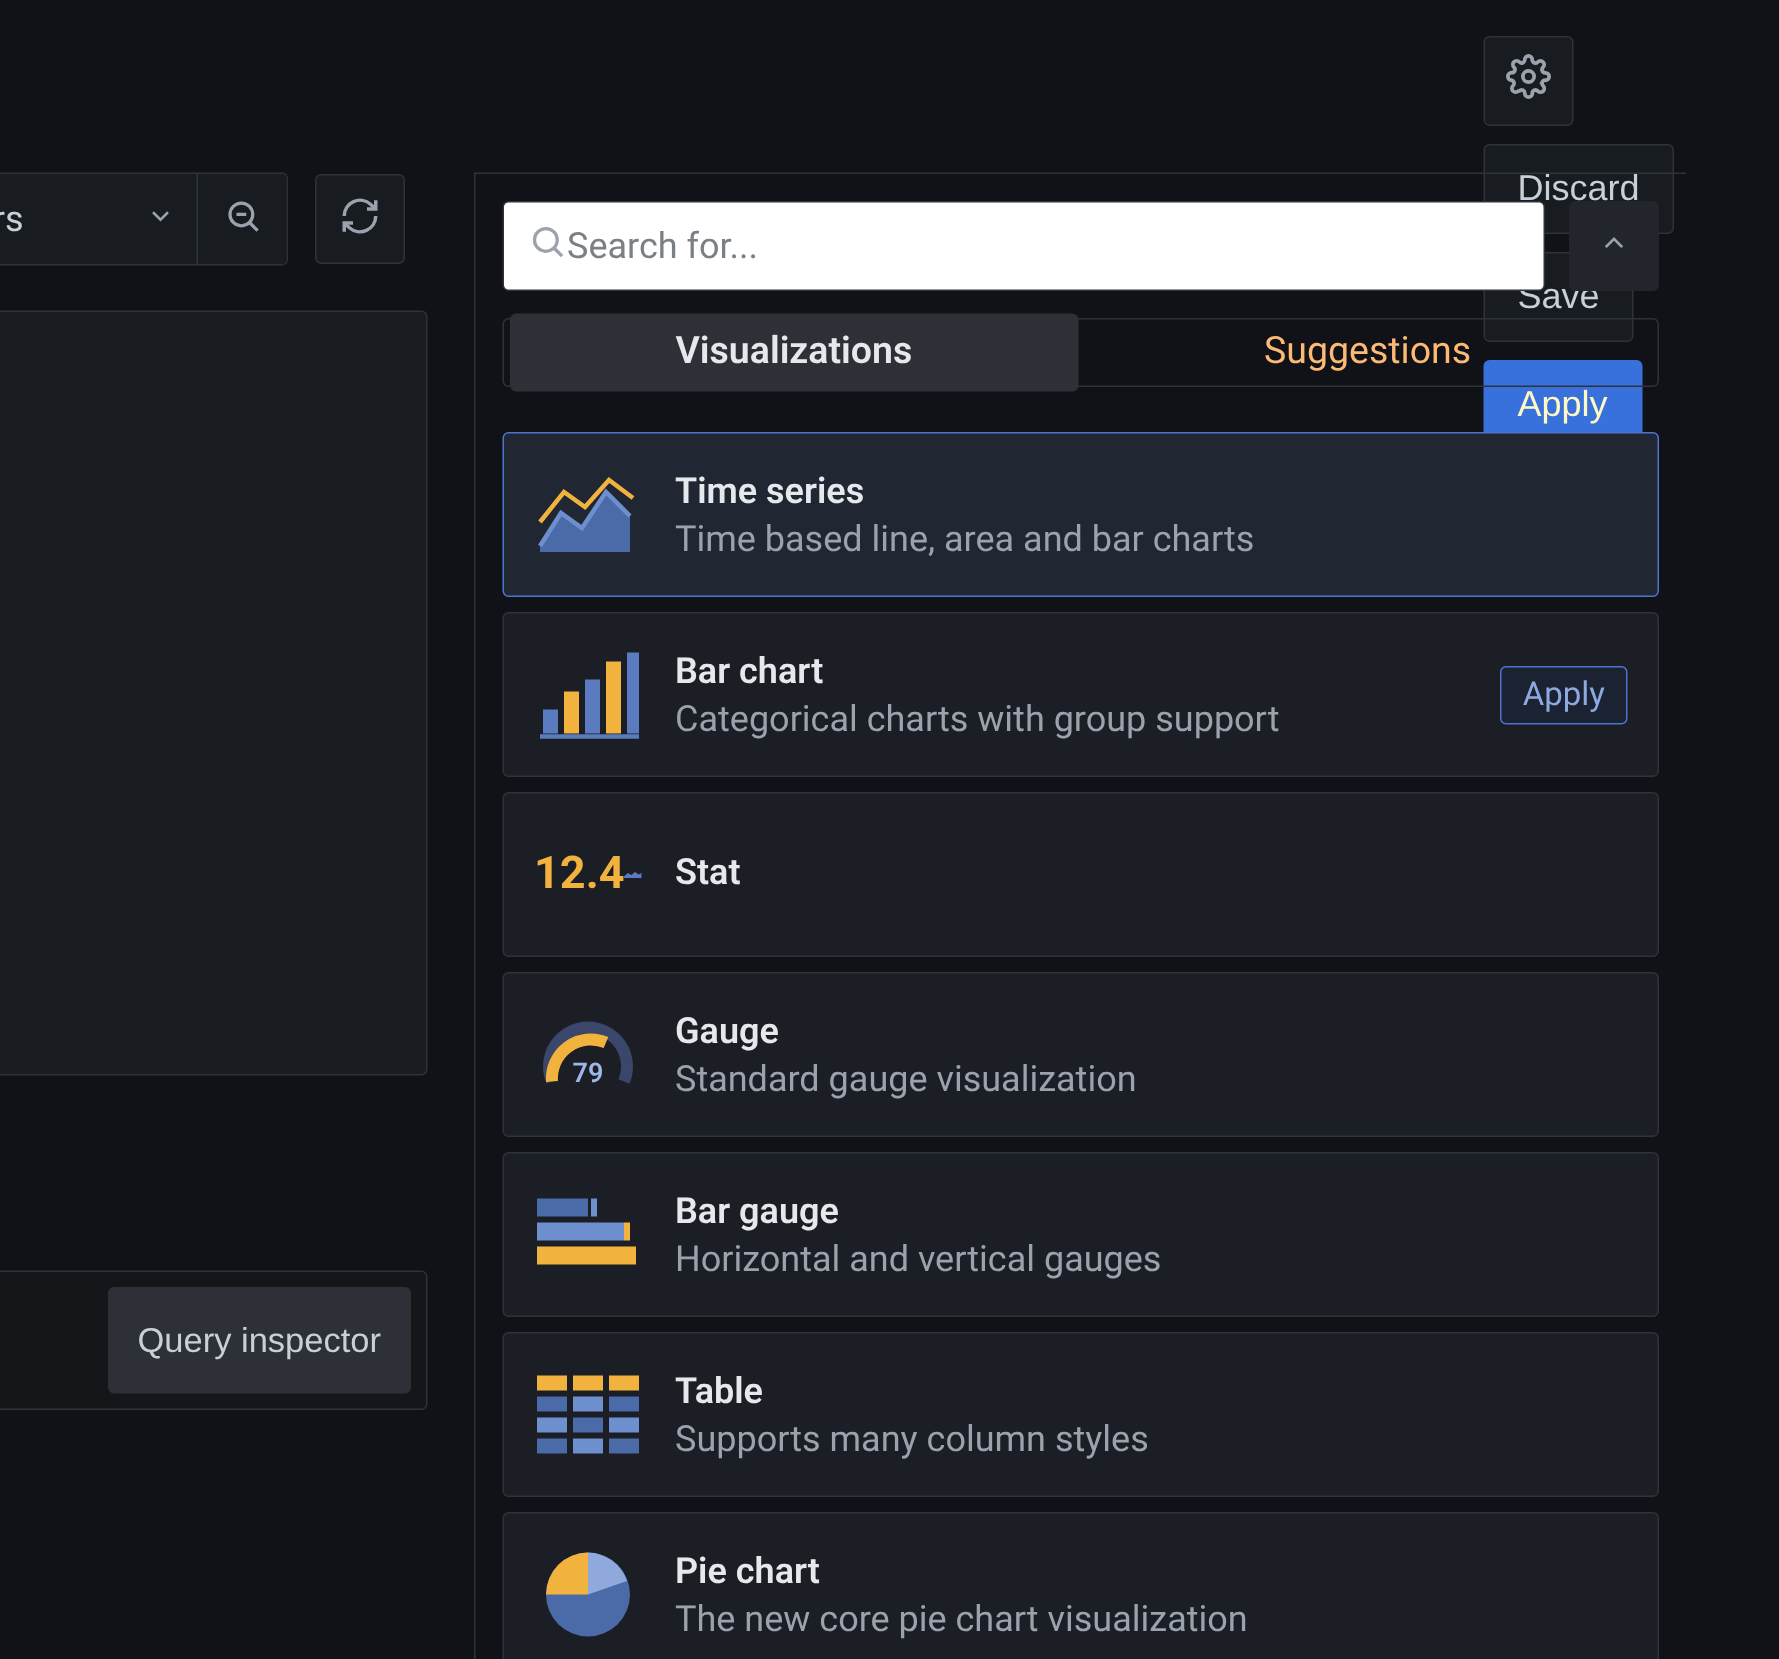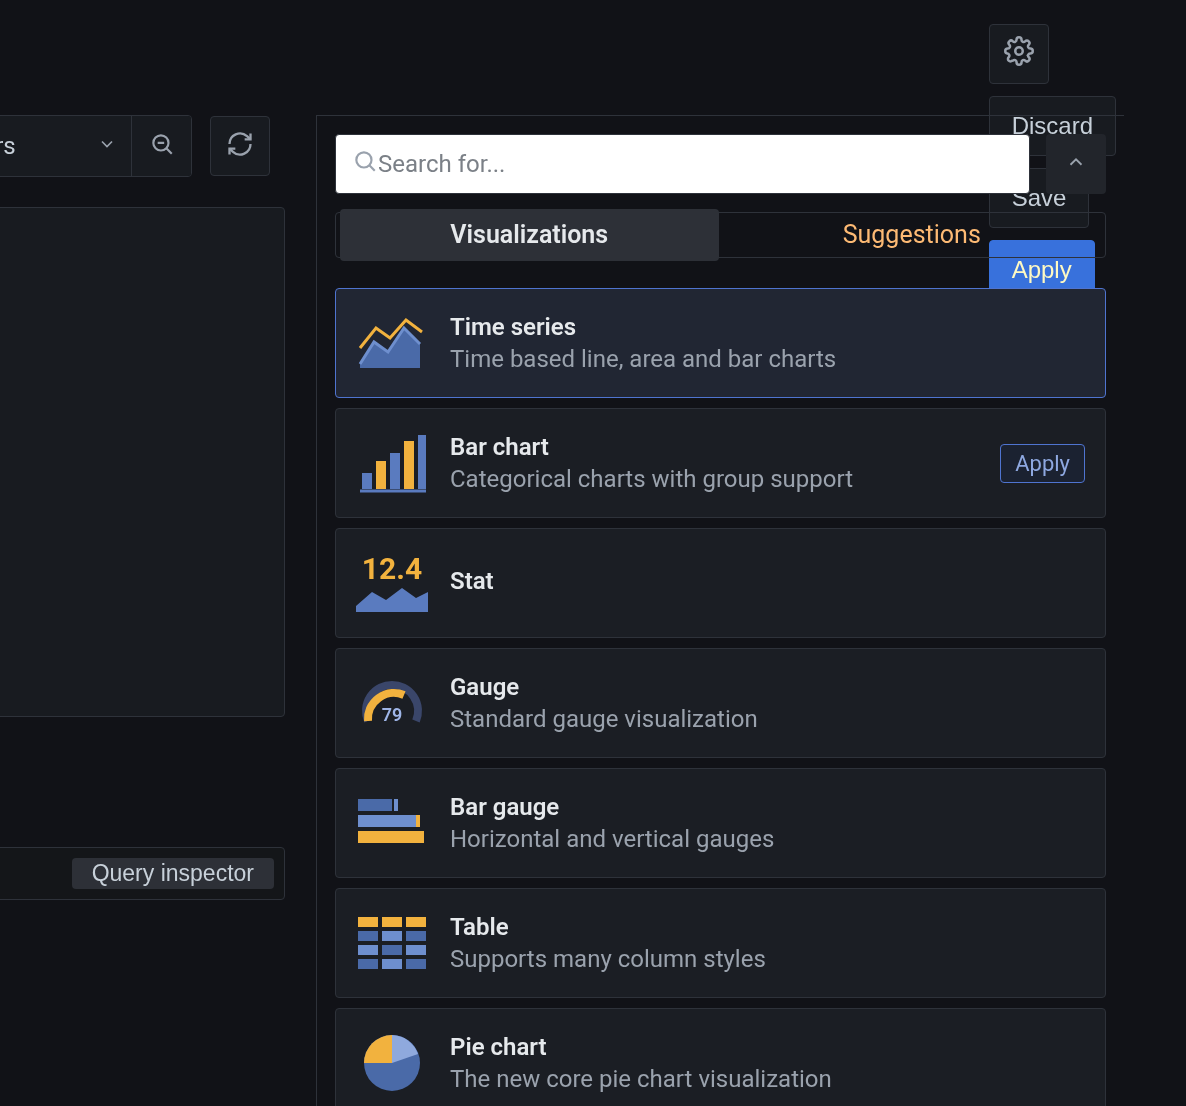--- a/index.html
+++ b/index.html
@@ -85,21 +85,21 @@
     display:flex;
     justify-content:flex-end;
   }
   .qi-btn {
     margin: 10px 0;
     background: #2d3037;
     color: #c7d0d9;
     border: none;
     border-radius: 4px;
     font-size: 23px;
-    padding: 2px 20px;
+    padding: 22px 20px;
     cursor: pointer;
   }
 
   
   .panel {
     position: absolute;
     top: 115px;
     left: 316px;
     right: 62px;
     bottom: 0;
@@ -293,21 +293,21 @@
         </svg>
       </div>
       <div class="txt">
         <div class="title">Bar chart</div>
         <div class="desc">Categorical charts with group support</div>
       </div>
       <div class="badge">Apply</div>
     </div>
 
     <div class="viz">
-      <div class="icon" style="flex-direction:column;">
+      <div class="icon" style="flex-direction:row;">
         <div style="color:#f2b23e;font-size:30px;font-weight:700;line-height:1;">12.4</div>
         <svg width="72" height="28" viewBox="0 0 72 28">
           <polygon points="0,22 16,8 30,16 46,4 60,14 72,8 72,28 0,28" fill="#5a7bbf"></polygon>
         </svg>
       </div>
       <div class="txt">
         <div class="title">Stat</div>
       </div>
     </div>
 

